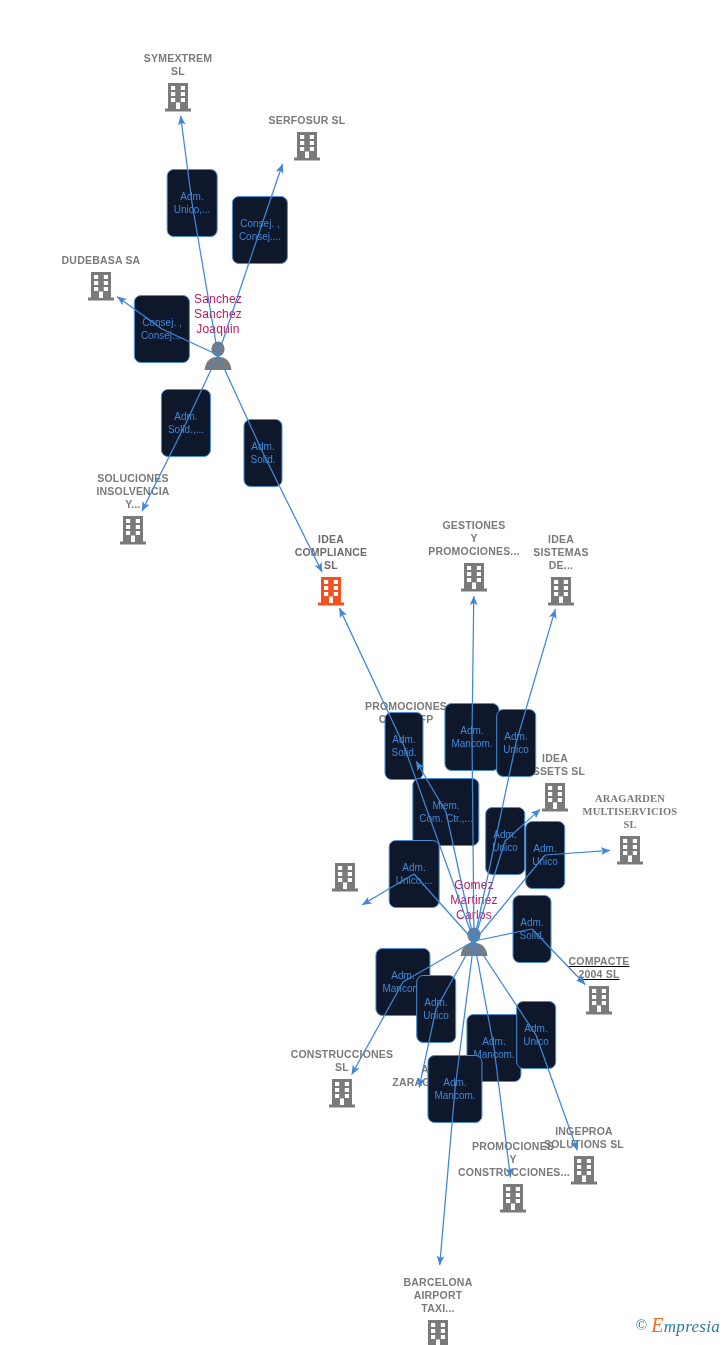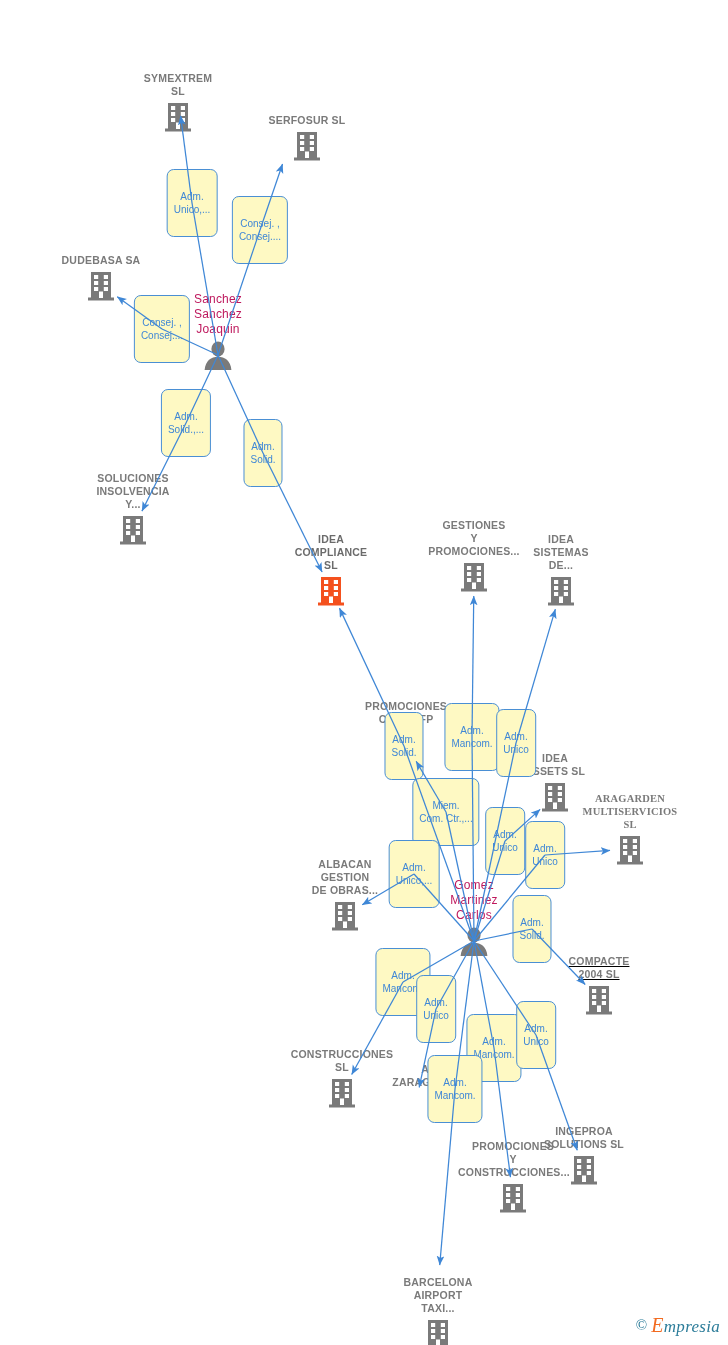--- a/index.html
+++ b/index.html
@@ -18,21 +18,21 @@
     letter-spacing:.2px;white-space:pre-line;
   }
   .node.person .nlabel{font-weight:normal;font-size:12px;line-height:15px;color:#be185d;}
   .node.highlight .nlabel{color:#6b6b6b;}
   .node .ico{display:block;margin:2px auto 0;}
   .node.labelbelow .ico{margin-bottom:3px;}
 
   
   .rel{
     position:absolute;transform:translate(-50%,-50%);
-    background:#fef9c3;border:1.4px solid #4a8fd4;border-radius:7px;
+    background:#0f172a;border:1.4px solid #4a8fd4;border-radius:7px;
     color:#3f87d6;font-size:10px;line-height:13px;text-align:center;
     padding:20px 6px;white-space:pre-line;box-sizing:border-box;
   }
 
   
   .watermark{
     position:absolute;right:8px;bottom:8px;
     font-family:"Liberation Serif", serif;font-size:17px;
     display:flex;align-items:center;gap:4px;
   }
@@ -85,21 +85,21 @@
         <path d="M474,941 L494,1048"></path>
         <path d="M494,1048 L510.4701498401293,1177.160648746277" marker-end="url(#ah)"></path>
         <path d="M474,941 L536,1035"></path>
         <path d="M536,1035 L577.2554727681296,1150.171528144362" marker-end="url(#ah)"></path>
         <path d="M474,941 L455,1089"></path>
         <path d="M455,1089 L439.72820549286024,1265.074807258788" marker-end="url(#ah)"></path>
       </g>
   </svg>
 
   <div id="node-layer" style="z-index: 2;">
-      <div class="node company" style="left: 178px; top: 52px; margin-top: 20px;">
+      <div class="node company" style="left: 178px; top: 52px;">
         <div class="nlabel">SYMEXTREM
 SL</div>
         <span class="ico"><svg width="34" height="34" viewBox="0 0 34 34" xmlns="http://www.w3.org/2000/svg">
             <rect x="7" y="3" width="20" height="26" fill="#7a7a7a"></rect>
             <rect x="4" y="28.5" width="26" height="3" fill="#7a7a7a"></rect>
             <g fill="#ffffff">
               <rect x="10" y="6" width="4.2" height="4"></rect>
               <rect x="19.8" y="6" width="4.2" height="4"></rect>
               <rect x="10" y="12" width="4.2" height="4"></rect>
               <rect x="19.8" y="12" width="4.2" height="4"></rect>
@@ -268,23 +268,20 @@
               <rect x="19.8" y="6" width="4.2" height="4"></rect>
               <rect x="10" y="12" width="4.2" height="4"></rect>
               <rect x="19.8" y="12" width="4.2" height="4"></rect>
               <rect x="10" y="18" width="4.2" height="4"></rect>
               <rect x="19.8" y="18" width="4.2" height="4"></rect>
               <rect x="15" y="22.5" width="4" height="6.5"></rect>
             </g>
           </svg></span>
       </div>
       <div class="node company labelbelow" style="left: 345px; top: 858px;">
-        <div class="nlabel">ALBACAN
-GESTION
-DE OBRAS...</div>
         <span class="ico"><svg width="34" height="34" viewBox="0 0 34 34" xmlns="http://www.w3.org/2000/svg">
             <rect x="7" y="3" width="20" height="26" fill="#7a7a7a"></rect>
             <rect x="4" y="28.5" width="26" height="3" fill="#7a7a7a"></rect>
             <g fill="#ffffff">
               <rect x="10" y="6" width="4.2" height="4"></rect>
               <rect x="19.8" y="6" width="4.2" height="4"></rect>
               <rect x="10" y="12" width="4.2" height="4"></rect>
               <rect x="19.8" y="12" width="4.2" height="4"></rect>
               <rect x="10" y="18" width="4.2" height="4"></rect>
               <rect x="19.8" y="18" width="4.2" height="4"></rect>

